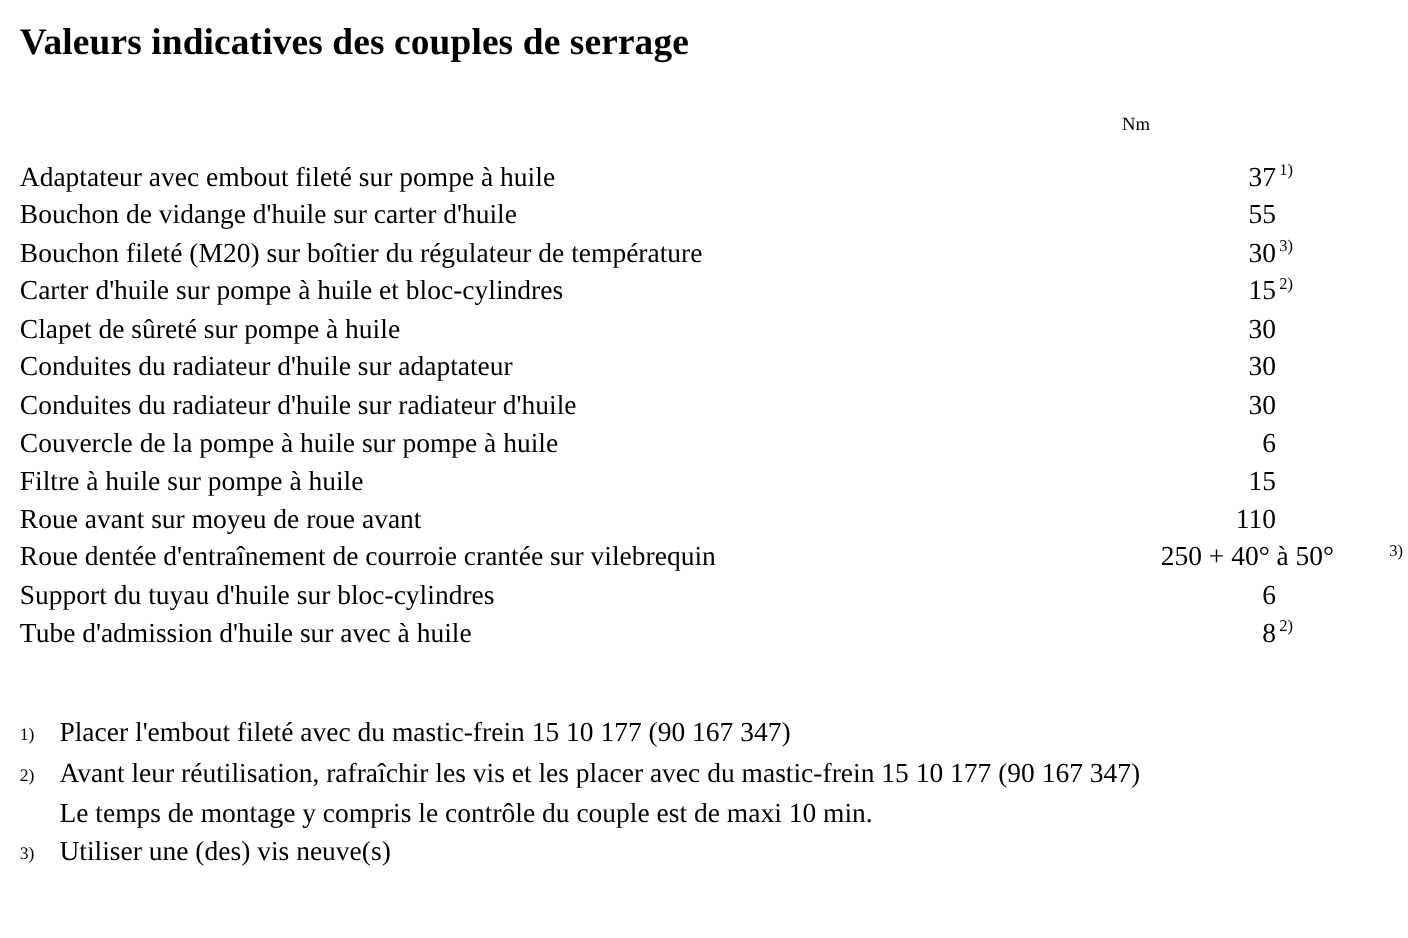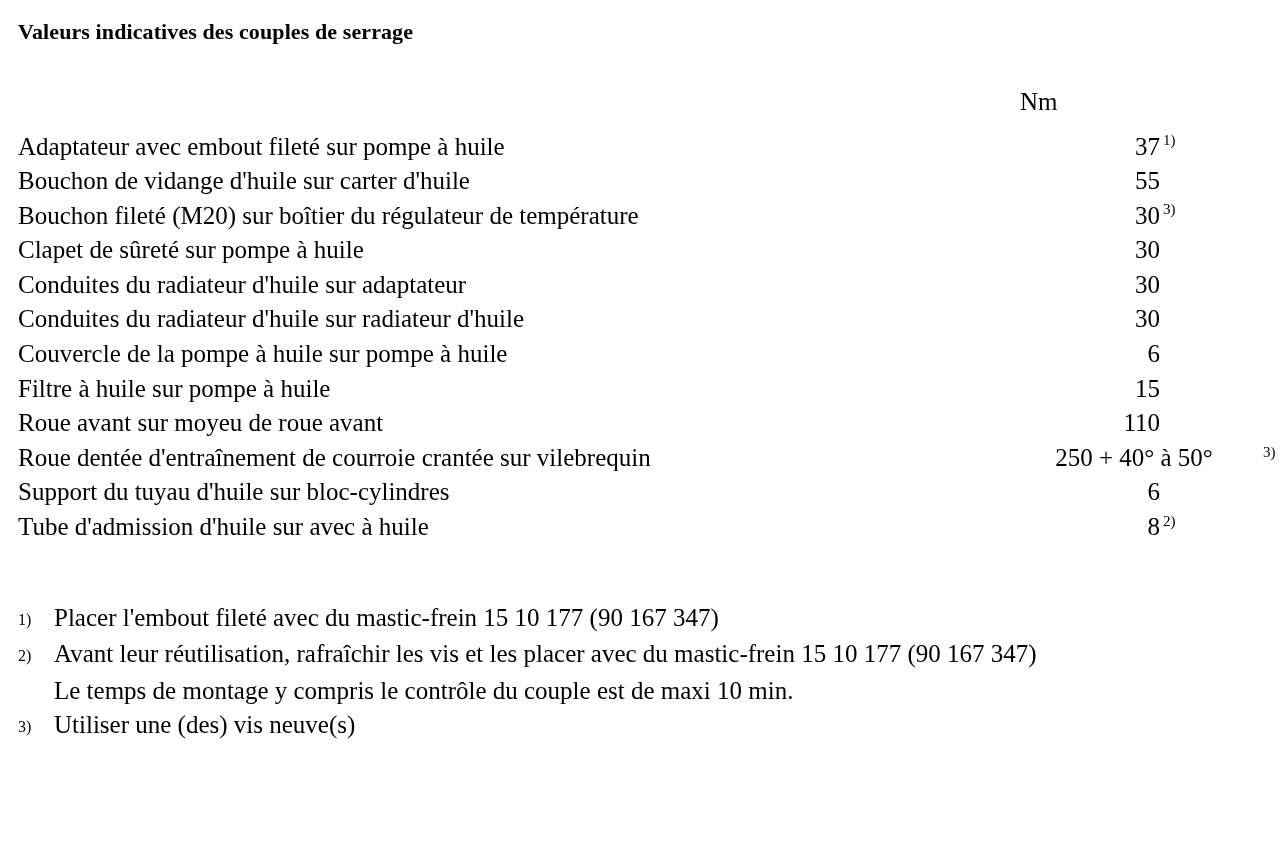--- a/index.html
+++ b/index.html
@@ -16,29 +16,29 @@
     overflow: hidden;
   }
   .page {
     position: relative;
     width: 1280px;
     height: 853px;
     box-sizing: border-box;
     padding: 18px 20px 0 18px;
   }
   .doc-title {
-    font-size: 22px;
+    font-size: 34px;
     font-weight: bold;
     letter-spacing: 0.1px;
     margin: 0 0 0 0;
     line-height: 1.25;
   }
   .unit-header {
     margin-top: 42px;
-    font-size: 25px;
+    font-size: 17px;
     text-align: left;
     position: relative;
     height: 30px;
   }
   .unit-header .unit-label {
     position: absolute;
     left: 1002px;
     top: 0;
   }
   table.torque {
@@ -122,20 +122,24 @@
         </tr>
         <tr>
           <td class="label-cell">Bouchon de vidange d'huile sur carter d'huile</td>
           <td class="value-cell"><span class="value-inner">55</span></td>
         </tr>
         <tr>
           <td class="label-cell">Bouchon fileté (M20) sur boîtier du régulateur de température</td>
           <td class="value-cell"><span class="value-inner">30</span><sup class="note">3)</sup></td>
         </tr>
         <tr>
+          <td class="label-cell">Carter d'huile sur pompe à huile et bloc-cylindres</td>
+          <td class="value-cell"><span class="value-inner">15</span><sup class="note">2)</sup></td>
+        </tr>
+        <tr>
           <td class="label-cell">Clapet de sûreté sur pompe à huile</td>
           <td class="value-cell"><span class="value-inner">30</span></td>
         </tr>
         <tr>
           <td class="label-cell">Conduites du radiateur d'huile sur adaptateur</td>
           <td class="value-cell"><span class="value-inner">30</span></td>
         </tr>
         <tr>
           <td class="label-cell">Conduites du radiateur d'huile sur radiateur d'huile</td>
           <td class="value-cell"><span class="value-inner">30</span></td>

